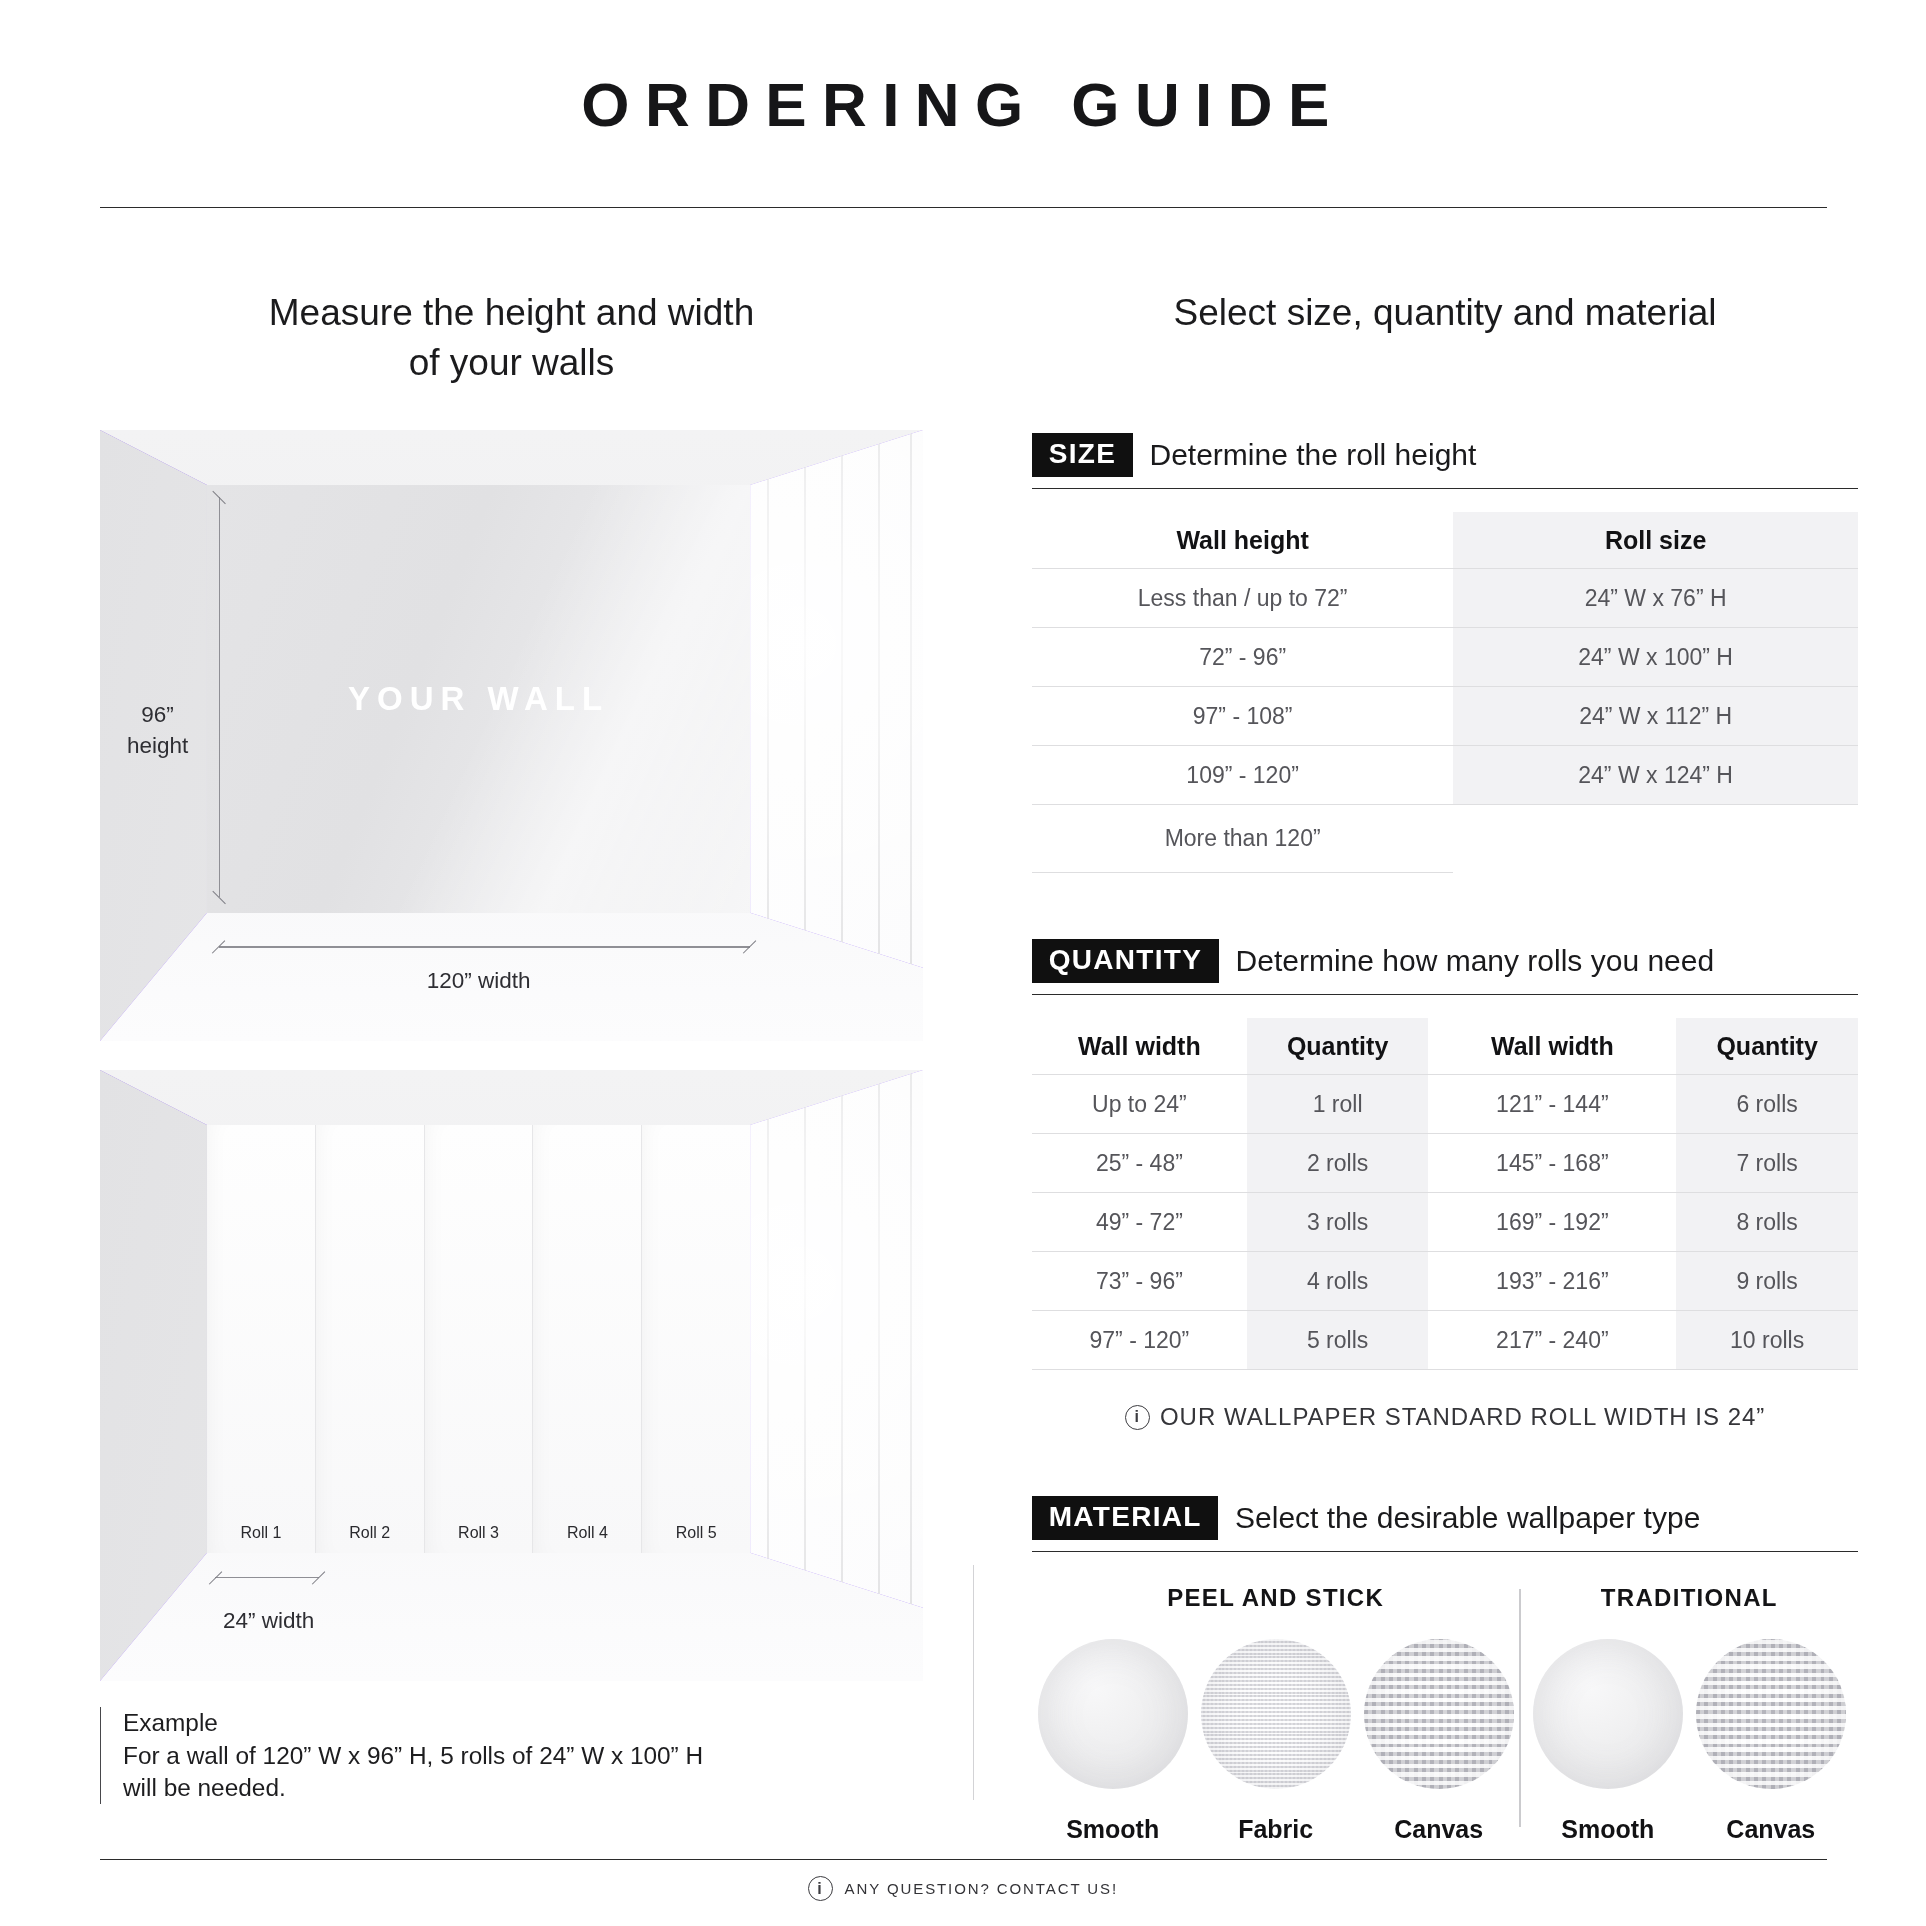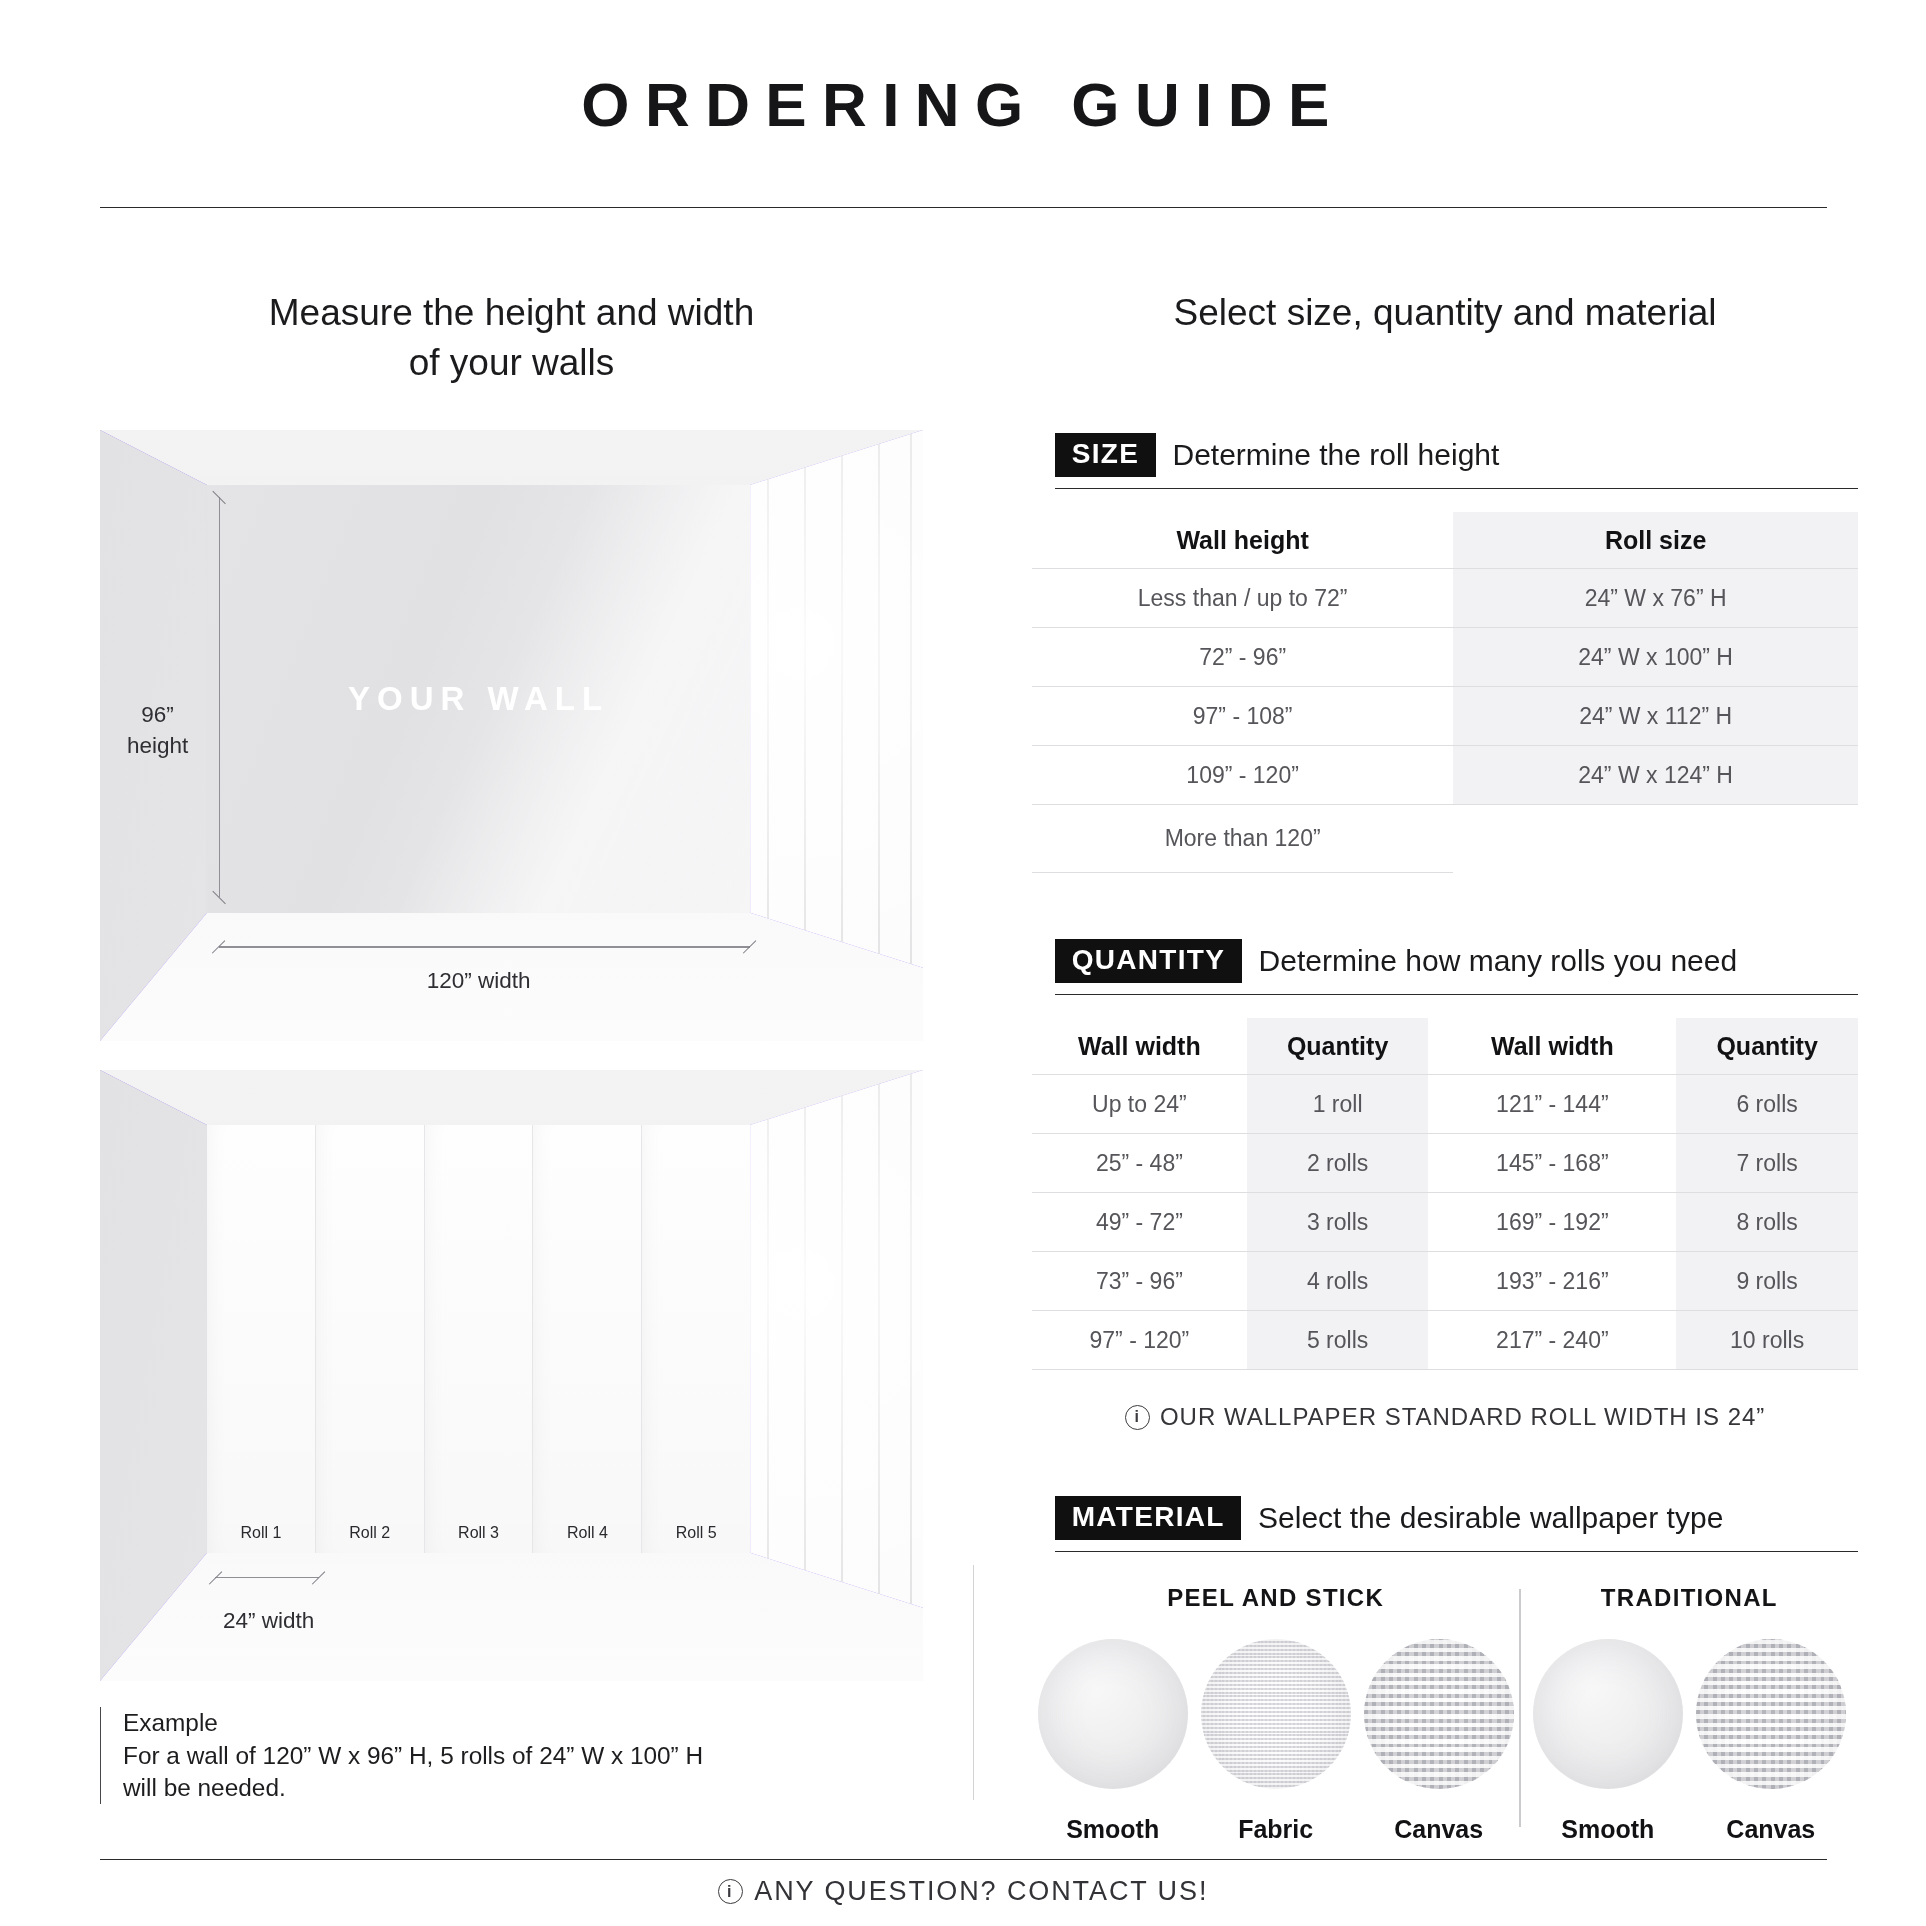--- a/index.html
+++ b/index.html
@@ -60,21 +60,21 @@
 
   
   .example{position:absolute;left:100px;top:1707px;width:823px;border-left:1.9px solid #47474b;
            padding-left:22px;box-sizing:border-box;}
   .example-title{font-size:24.4px;color:#1d1d1f;line-height:1.35;}
   .example-body{font-size:24.4px;color:#1d1d1f;line-height:1.32;white-space:pre-line;}
 
   
   .section{position:absolute;left:1032px;width:826px;}
   .sec-size{top:433px;} .sec-qty{top:939px;} .sec-mat{top:1496px;}
-  .section-head{display:flex;align-items:center;gap:16.7px;border-bottom:1.3px solid #2b2b2b;padding-bottom:11.6px;margin-left:23px;}
+  .section-head{display:flex;align-items:center;gap:16.7px;border-bottom:1.3px solid #2b2b2b;padding-bottom:11.6px;}
   .badge{background:#101010;color:#ffffff;font-size:28px;font-weight:700;letter-spacing:1.3px;
          padding:6.4px 16.7px;line-height:1.1;}
   .subtitle{font-size:30px;color:#1a1a1c;font-weight:500;}
 
   .grid{display:grid;margin-top:23px;}
   .size-grid{grid-template-columns:51% 49%;}
   .qty-grid{grid-template-columns:26% 22% 30% 22%;}
   .cell{display:flex;align-items:center;justify-content:center;height:58px;
         border-bottom:1.3px solid #dedee0;font-size:23px;color:#55555a;text-align:center;}
   .cell.head{height:56px;font-weight:700;font-size:25px;color:#121214;}
@@ -105,21 +105,21 @@
                        repeating-linear-gradient(90deg,rgba(255,255,255,.7) 0 1.9px,rgba(202,202,208,.45) 1.9px 3.9px);}
   .circle.canvas{background-color:#e9e9eb;
       background-image:repeating-linear-gradient(0deg,rgba(148,148,158,.38) 0 3.9px,rgba(255,255,255,.92) 3.9px 8.3px),
                        repeating-linear-gradient(90deg,rgba(148,148,158,.38) 0 3.9px,rgba(255,255,255,.92) 3.9px 8.3px);}
   .mlabel{margin-top:26px;font-size:25px;font-weight:700;color:#121214;}
 
   .col-divider{position:absolute;left:973px;top:1565px;height:235px;width:1.3px;background:#d3d3d6;}
 
   
   .footer{position:absolute;top:1876px;left:0;right:0;display:flex;align-items:center;justify-content:center;gap:11.6px;
-          font-size:27px;letter-spacing:1.9px;color:#333337;}
+          font-size:15px;letter-spacing:1.9px;color:#333337;}
 </style>
 </head>
 <body>
 
 <div class="page">
 
   <div class="title">ORDERING GUIDE</div>
   <div class="rule title-rule"></div>
 
   <div class="col-heading left-heading">Measure the height and width

